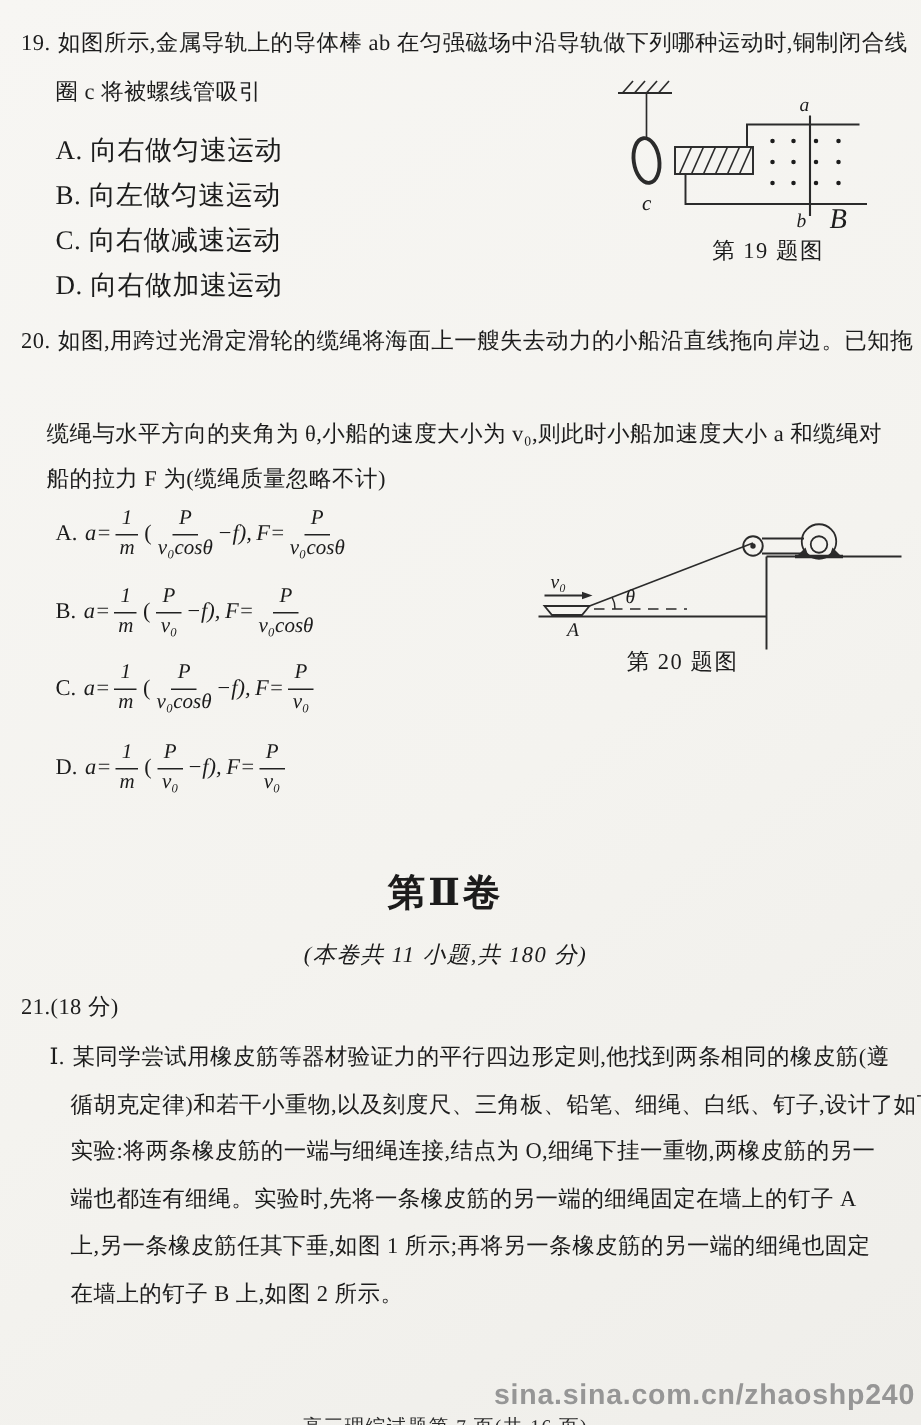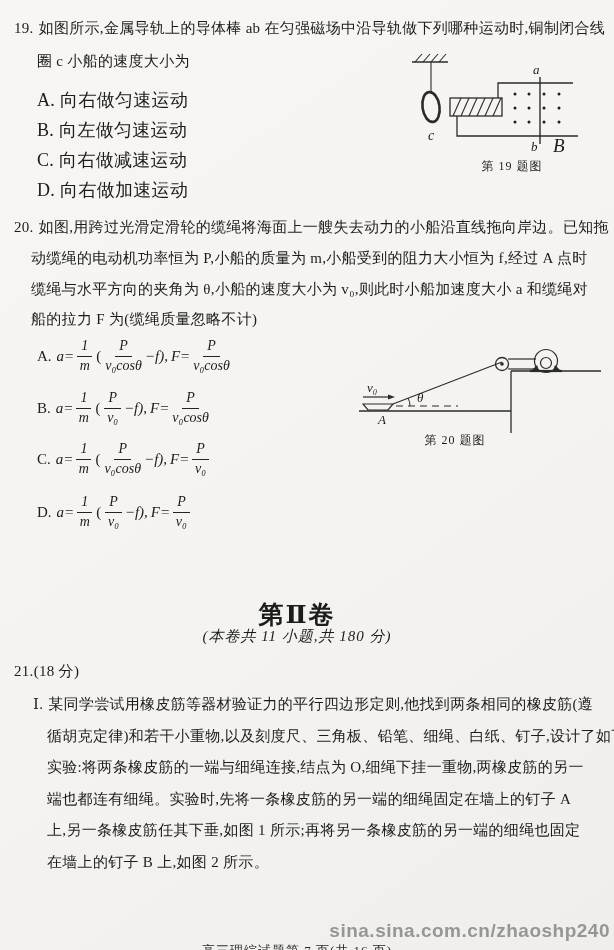--- a/index.html
+++ b/index.html
@@ -19,44 +19,44 @@
   
   .formula { display:flex; align-items:center; font-size:15px; white-space:nowrap; }
   .formula .lbl { font-style:normal; margin-right:5px; }
   .formula .var { font-style:italic; }
   .formula .pl { font-style:normal; padding:0 1px; }
   .frac { display:inline-flex; flex-direction:column; align-items:center; margin:0 3px; line-height:1.05; font-style:italic; }
   .frac .num { padding:0 4px 2px; border-bottom:1px solid #222; }
   .frac .den { padding-top:2px; }
   .frac .den, .frac .num { font-size:14px; }
 
-  .sec-title { width:594px; left:0; text-align:center; font-size:25px; font-weight:bold; letter-spacing:2px;margin-top:20px; }
+  .sec-title { width:594px; left:0; text-align:center; font-size:25px; font-weight:bold; letter-spacing:2px; }
   .sec-sub   { width:594px; left:0; text-align:center; font-size:15px; font-style:italic; letter-spacing:1px; }
 
-  .fig-caption { font-size:12px; text-align:center; letter-spacing:1px; }
+  .fig-caption { font-size:15px; text-align:center; letter-spacing:1px; }
 
   .footer { width:594px; left:0; text-align:center; font-size:13px; letter-spacing:1px; color:#2a2a2a; }
   .watermark {
     right:4px; font-family:"Liberation Sans","DejaVu Sans",sans-serif;
     font-size:19px; font-weight:700; color:#8d8d8d; letter-spacing:0.5px; opacity:0.9;
   }
   svg { display:block; }
   svg text { font-family:"Liberation Serif","DejaVu Serif",serif; fill:#1c1c1c; }
   svg .it { font-style:italic; }
   .stroke { stroke:#2b2b2b; fill:none; }
 </style>
 </head>
 <body>
 
 <div class="page">
 
   <div class="abs tline" style="left:14px; top:19px;">
     <span class="qnum">19.</span><span>如图所示,金属导轨上的导体棒 ab 在匀强磁场中沿导轨做下列哪种运动时,铜制闭合线</span>
   </div>
-  <div class="abs tline" style="left:37px; top:52px;">圈 c 小船的速度大小为</div>
+  <div class="abs tline" style="left:37px; top:52px;">圈 c 将被螺线管吸引</div>
 
   <div class="abs optrow" style="left:37px; top:88px;">
     <span class="lbl">A.</span><span>向右做匀速运动</span>
   </div>
   <div class="abs optrow" style="left:37px; top:118px;">
     <span class="lbl">B.</span><span>向左做匀速运动</span>
   </div>
   <div class="abs optrow" style="left:37px; top:148px;">
     <span class="lbl">C.</span><span>向右做减速运动</span>
   </div>
@@ -109,21 +109,20 @@
         <circle cx="129" cy="70" r="1.5"></circle>
         <circle cx="144" cy="70" r="1.5"></circle>
         <circle cx="159" cy="70" r="1.5"></circle>
     </g>
   </svg>
   <div class="abs fig-caption" style="left:452px; top:158px; width:120px;">第 19 题图</div>
 
   <div class="abs tline" style="left:14px; top:218px;">
     <span class="qnum">20.</span><span>如图,用跨过光滑定滑轮的缆绳将海面上一艘失去动力的小船沿直线拖向岸边。已知拖</span>
   </div>
-  <div class="abs tline" style="left:31px; top:249px;">动缆绳的电动机功率恒为 P,小船的质量为 m,小船受到的阻力大小恒为 f,经过 A 点时</div>
   <div class="abs tline" style="left:31px; top:280px;">缆绳与水平方向的夹角为 θ,小船的速度大小为 v₀,则此时小船加速度大小 a 和缆绳对</div>
   <div class="abs tline" style="left:31px; top:310px;">船的拉力 F 为(缆绳质量忽略不计)</div>
 
   <div class="abs formula" style="left:37px; top:339px;">
     <span class="lbl">A.</span>
     <span class="var">a=</span>
     <span class="frac">
         <span class="num">1</span>
         <span class="den">m</span>
       </span>

